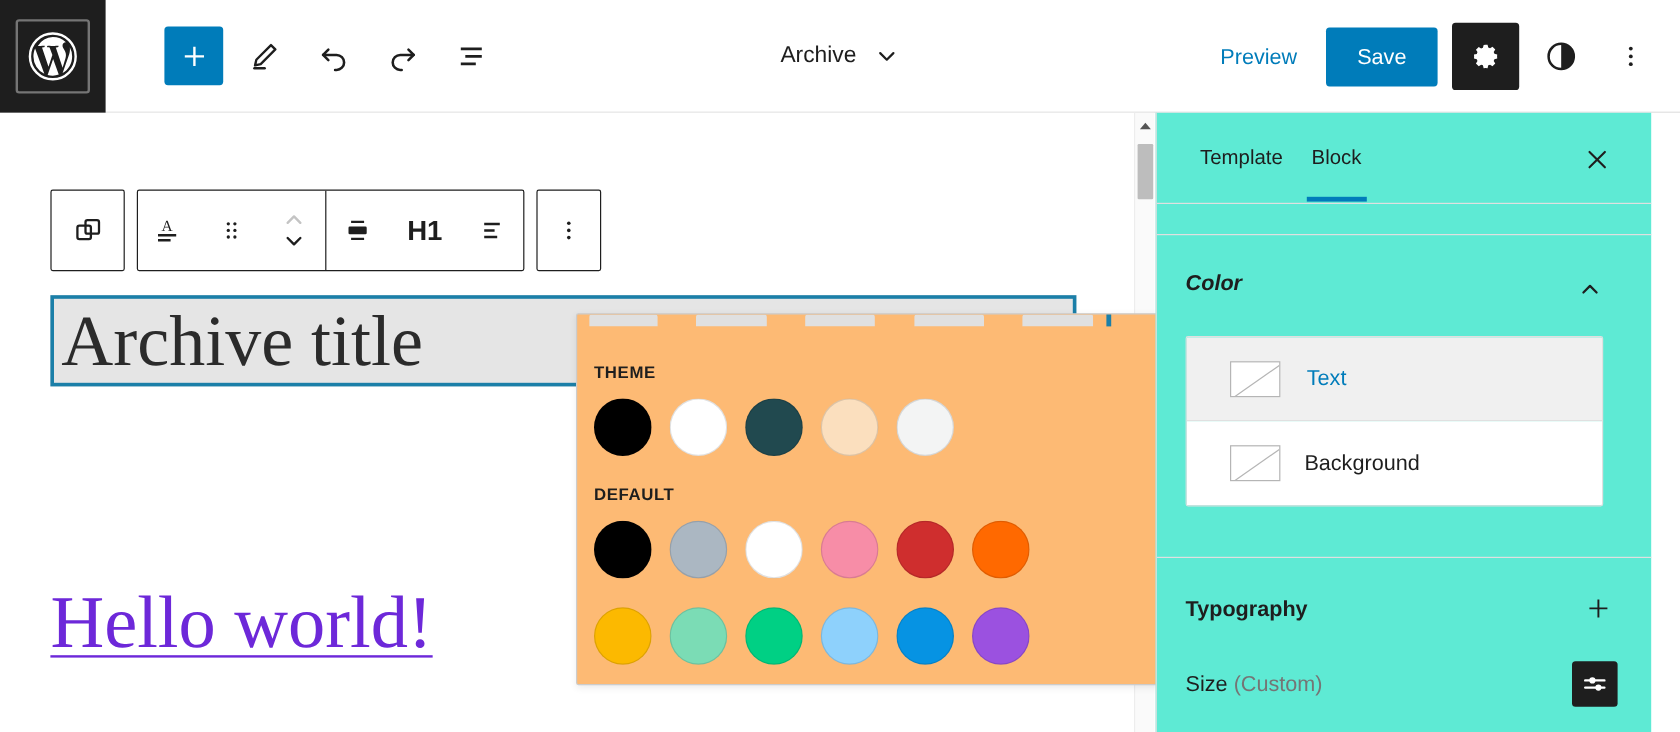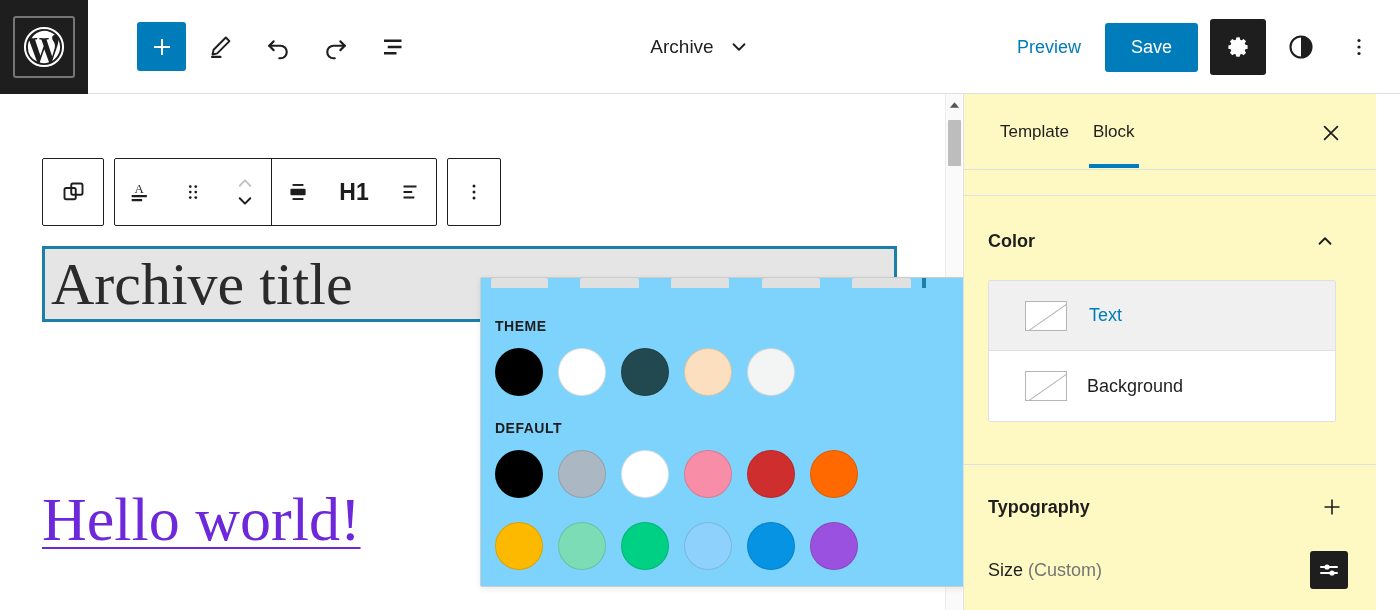--- a/index.html
+++ b/index.html
@@ -123,22 +123,22 @@
   }
   .hello-text {
     font-family: "Liberation Serif", serif; font-size: 62px; color: #6d28d9;
     font-weight: 400; text-decoration: underline; text-decoration-thickness: 2px;
     text-underline-offset: 7px;
     margin-top: 36px;
   }
 
   
   .popover {
-    position: absolute; top: 277px; left: 480px; width: 532px; height: 310px;
-    background: #7dd3fc; border: 1px solid #ccc; border-radius: 2px;
+    position: absolute; top: 261px; left: 480px; width: 532px; height: 310px;
+    background: #fdba74; border: 1px solid #ccc; border-radius: 2px;
     box-shadow: 0 2px 6px rgba(0,0,0,.08);
     overflow: hidden;
   }
   .popover-topstrip {
     position: absolute; top: 0; left: 10px; width: 420px; height: 10px;
     display: flex; gap: 0; overflow: hidden;
   }
   .topstrip-seg {
     height: 10px; background: #e0e0e0; border-radius: 2px 2px 0 0;
   }
@@ -172,43 +172,44 @@
     display: flex; align-items: center; justify-content: center;
   }
   .popover-scroll .ps-thumb {
     position: absolute; top: 58px; left: 3px; width: 12px; height: 152px;
     background: #bdbdbd; border-radius: 1px;
   }
 
   
   .sidebar {
     position: absolute; top: 94px; left: 963px; width: 413px; height: 516px;
-    background: #fef9c3; border-left: 1px solid #e0e0e0;
+    background: #5eead4; border-left: 1px solid #e0e0e0;
   }
   .sb-tabs {
     position: relative; height: 76px; display: flex; align-items: center;
     border-bottom: 1px solid #e0e0e0; padding-left: 24px;
   }
   .sb-tab {
     background: transparent; border: none; font-size: 17px; color: #1e1e1e;
     cursor: pointer; padding: 26px 12px; position: relative;
   }
   .sb-tab.active::after {
     content: ""; position: absolute; left: 8px; right: 8px; bottom: 0;
     height: 4px; background: #007cba;
   }
   .sb-close {
     position: absolute; right: 28px; top: 22px;
     width: 34px; height: 34px; background: transparent; border: none;
     display: flex; align-items: center; justify-content: center; cursor: pointer;
   }
   .sb-spacer { height: 26px; border-bottom: 1px solid #e0e0e0; }
   .sb-section-head {
-    display: flex; align-items: center; justify-content: space-between;
+    display: flex; justify-content: space-between;
     padding: 30px 36px 16px 24px;
+    font-style: italic;
   }
   .sb-section-title { font-size: 18px; font-weight: bold; color: #1e1e1e; }
   .sb-chevron-btn {
     background: transparent; border: none; cursor: pointer;
     width: 30px; height: 30px; display: flex; align-items: center; justify-content: center;
   }
   .color-list {
     margin: 8px 40px 0 24px; border: 1px solid #e0e0e0; border-radius: 2px;
     overflow: hidden;
   }

